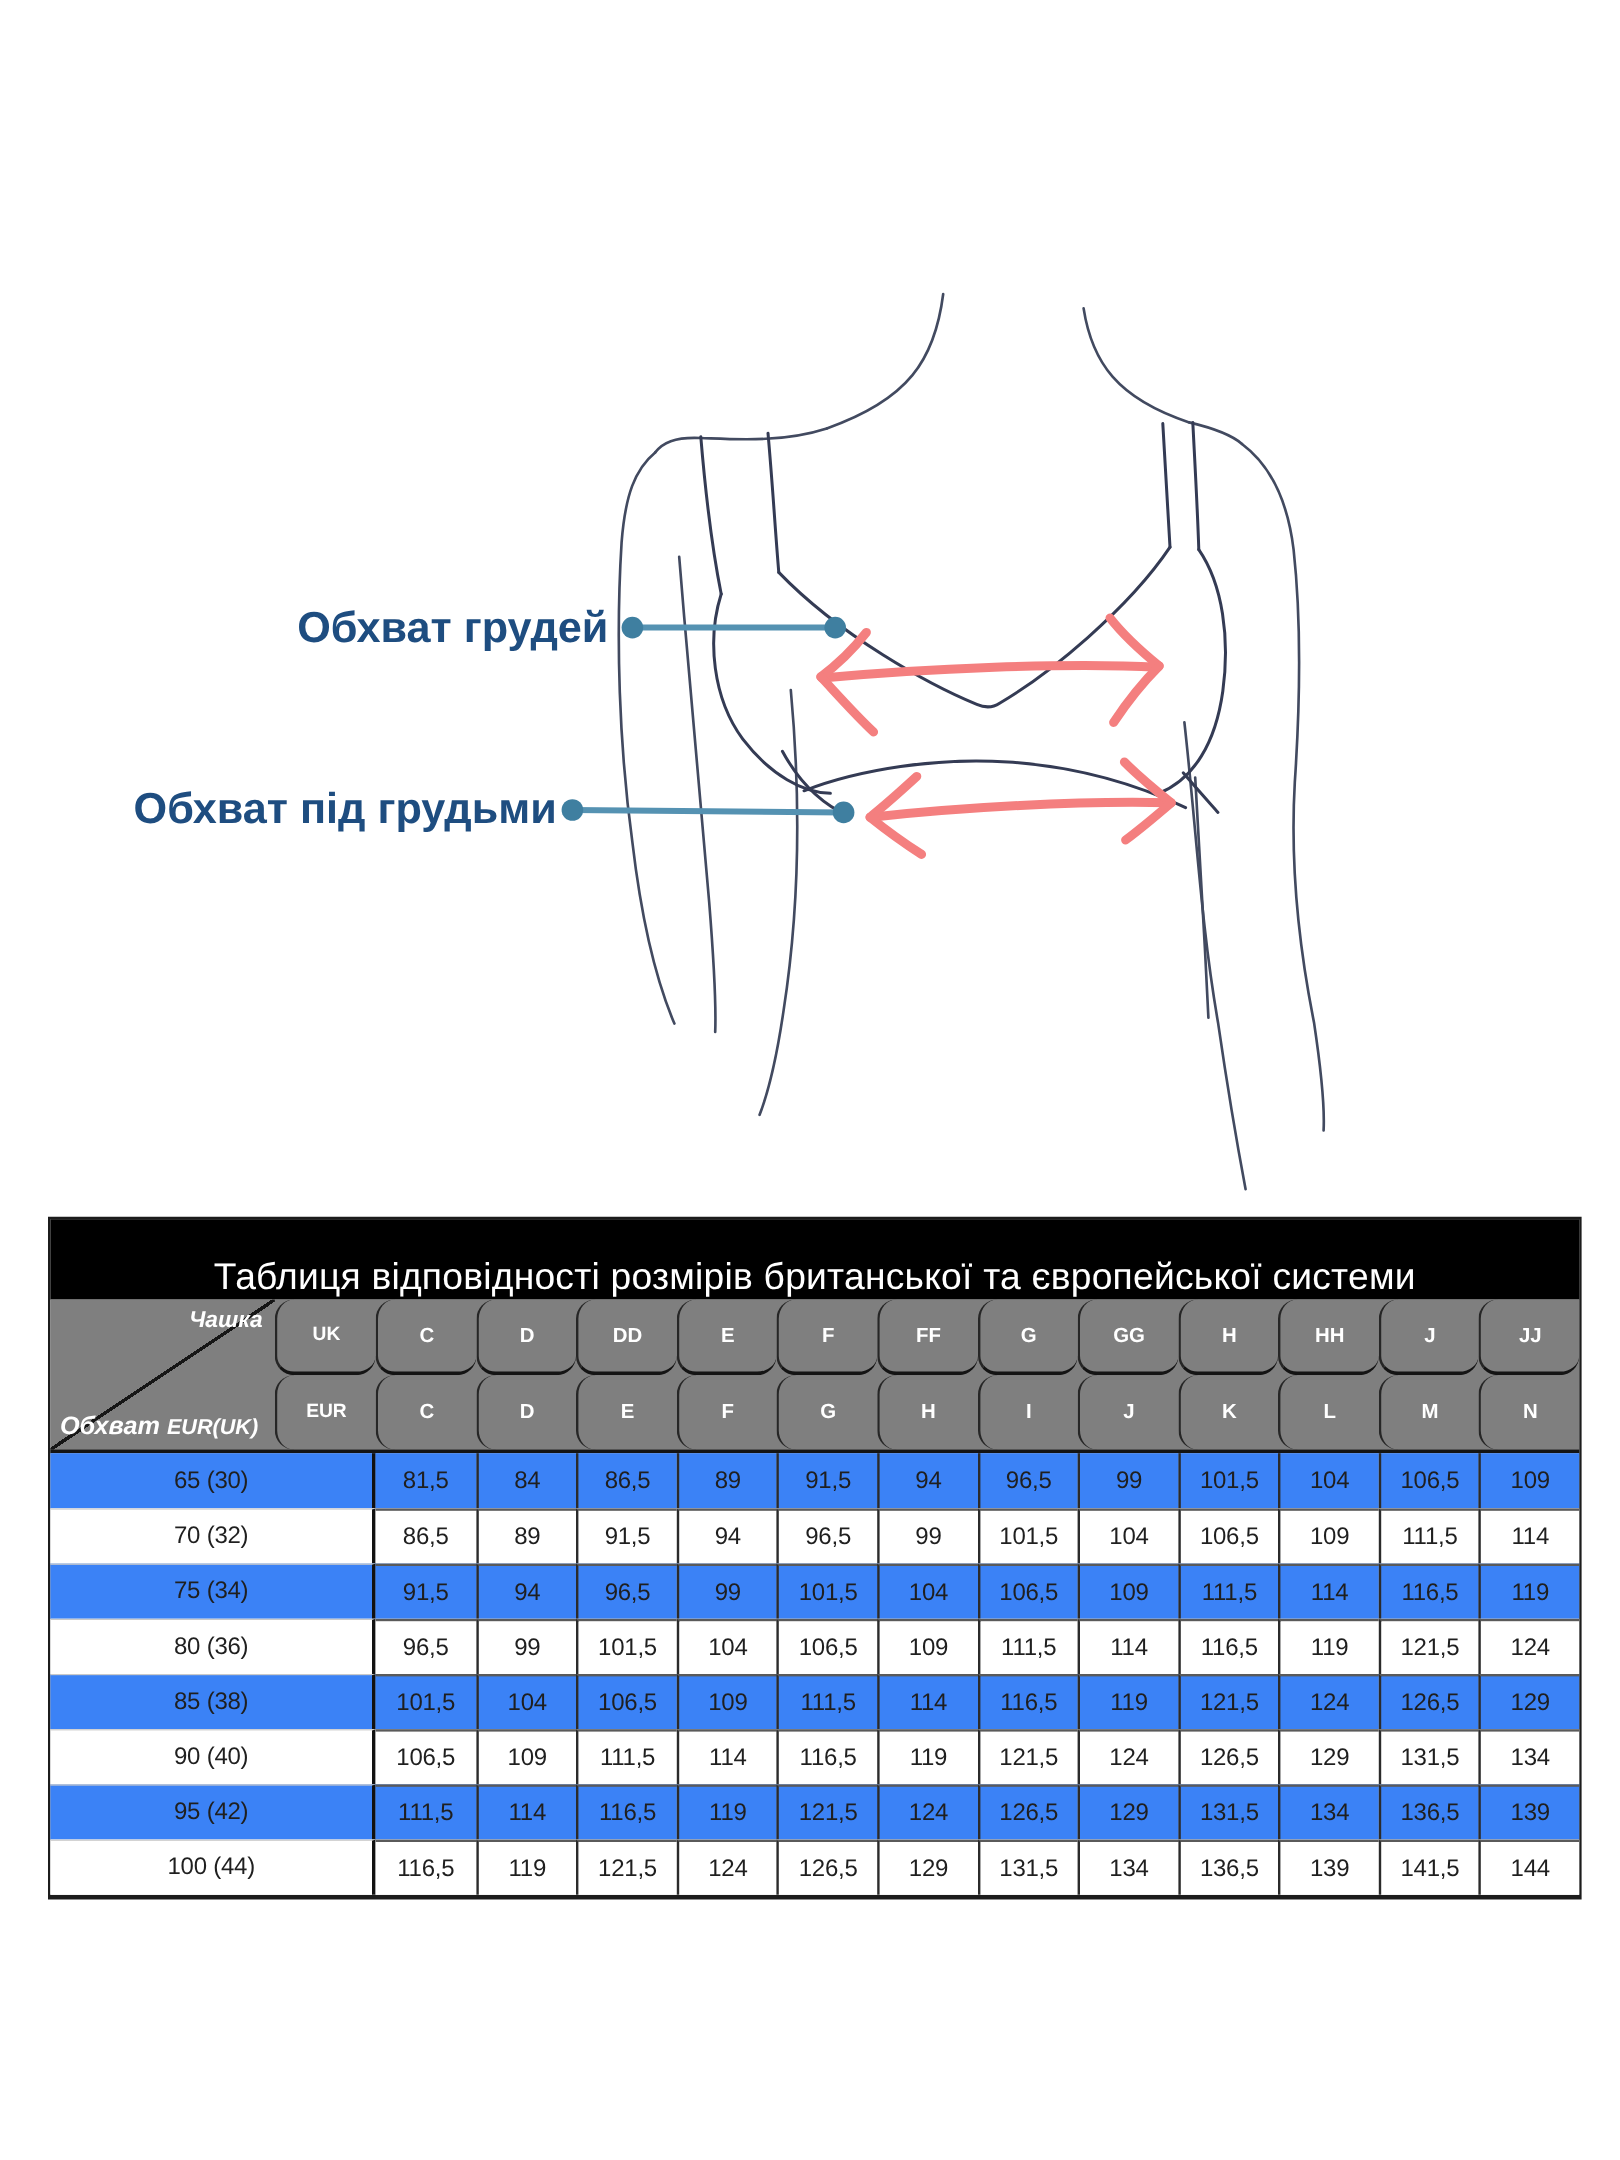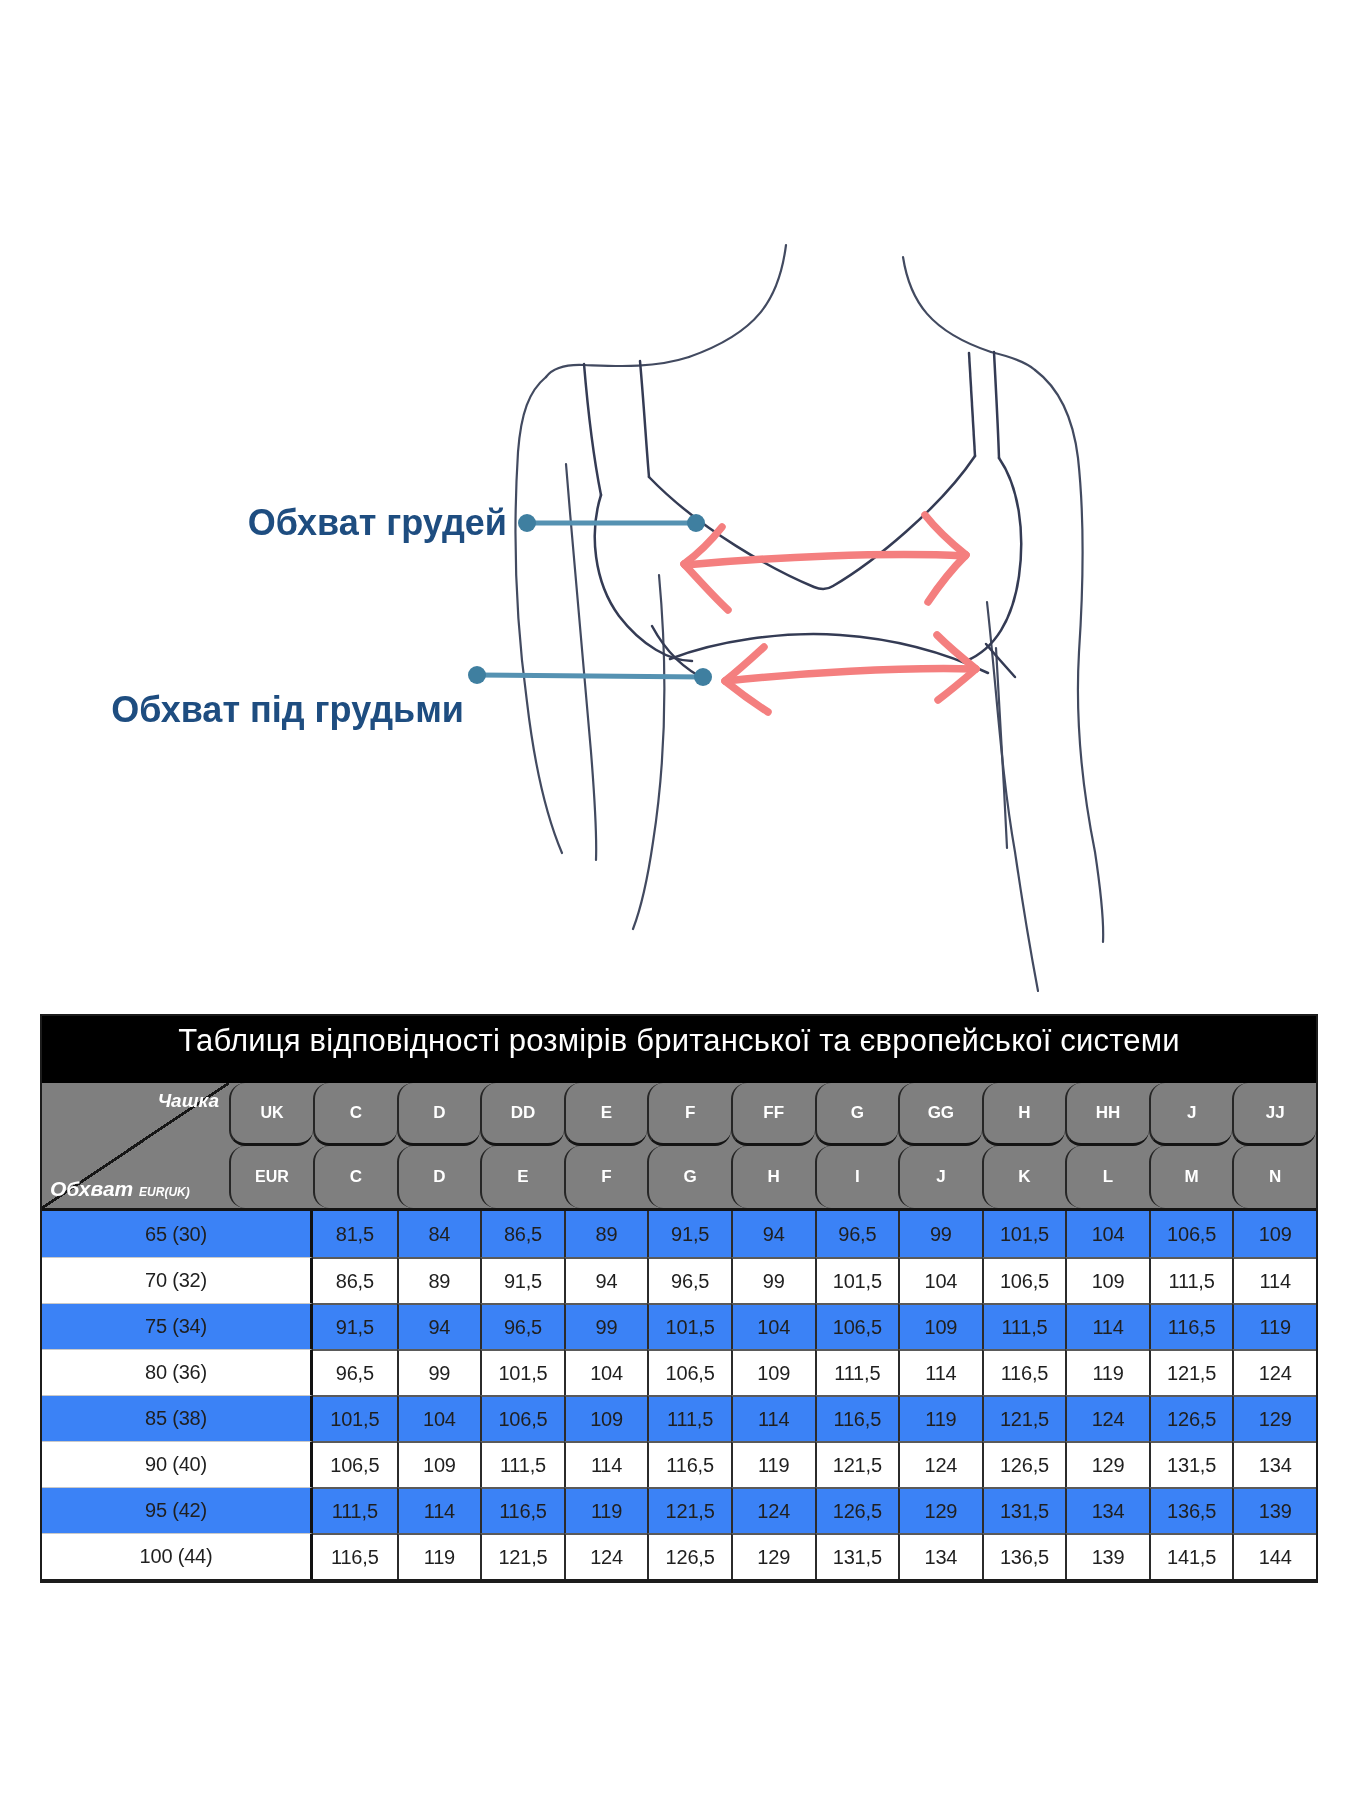--- a/index.html
+++ b/index.html
@@ -8,31 +8,31 @@
     font-family:"Liberation Sans","DejaVu Sans",sans-serif;
   }
   
   .diagram{position:absolute;left:0;top:0;width:1350px;height:1010px;}
   .diagram svg{position:absolute;left:0;top:0;}
   .dlabel{
     position:absolute;font-weight:700;font-size:36px;color:#1e4d80;
     text-align:right;line-height:48px;white-space:nowrap;
   }
   .dlabel.bust{left:180px;top:499px;width:327px;}
-  .dlabel.underbust{left:60px;top:686px;width:404px;}
+  .dlabel.underbust{left:60px;top:650px;width:404px;}
 
   
   .tbl{
     position:absolute;left:40px;top:1014px;width:1278px;box-sizing:border-box;
     border:2px solid #1c1c1c;border-bottom:4px solid #1c1c1c;background:#fff;
   }
   .title-band{
     background:#000;color:#fff;height:67px;box-sizing:border-box;
     display:flex;align-items:flex-end;justify-content:center;
-    padding-bottom:24px;font-size:31px;letter-spacing:0.2px;
+    padding-bottom:1px;font-size:31px;letter-spacing:0.2px;
   }
   .hdr{
     display:grid;grid-template-columns:187px 84px repeat(12,1fr);
     grid-template-rows:63px 62px;background:#7f7f7f;
     border-bottom:3px solid #141414;
   }
   .hcell{
     display:flex;align-items:center;justify-content:center;
     color:#fff;font-weight:700;box-sizing:border-box;
     border-left:2px solid #262626;
@@ -43,21 +43,21 @@
   .hcell.sys{font-size:16px;}
   .diagcell{
     grid-row:1/3;grid-column:1;position:relative;box-sizing:border-box;border-left:none;
     background-image:linear-gradient(to bottom right,
       rgba(0,0,0,0) calc(50% - 1.4px), #161616 calc(50% - 1.4px),
       #161616 calc(50% + 1.4px), rgba(0,0,0,0) calc(50% + 1.4px));
     font-style:italic;
   }
   .diag-top{position:absolute;top:7px;right:10px;color:#fff;font-weight:700;font-size:19px;}
   .diag-bottom{position:absolute;bottom:7px;left:8px;color:#fff;font-weight:700;font-size:21px;white-space:nowrap;}
-  .diag-bottom .small{font-size:12px;}
+  .diag-bottom .small{font-size:18px;}
   .tbody{display:grid;grid-template-columns:271px repeat(12,1fr);grid-auto-rows:46px;}
   .bcell{
     display:flex;align-items:center;justify-content:center;box-sizing:border-box;
     font-size:20px;color:#1f1f1f;letter-spacing:-0.2px;
   }
   .bcell.lbl{border-right:3px solid #111;}
   .bcell.val{border-left:2px solid #2b2b2b;}
   .bcell.val.firstcol{border-left:none;}
   .bcell.val.rt{border-top:2px solid #5a5a5a;}
   .bcell.lbl.rt{border-top:1px solid #c9c9c9;text-align:center;}

